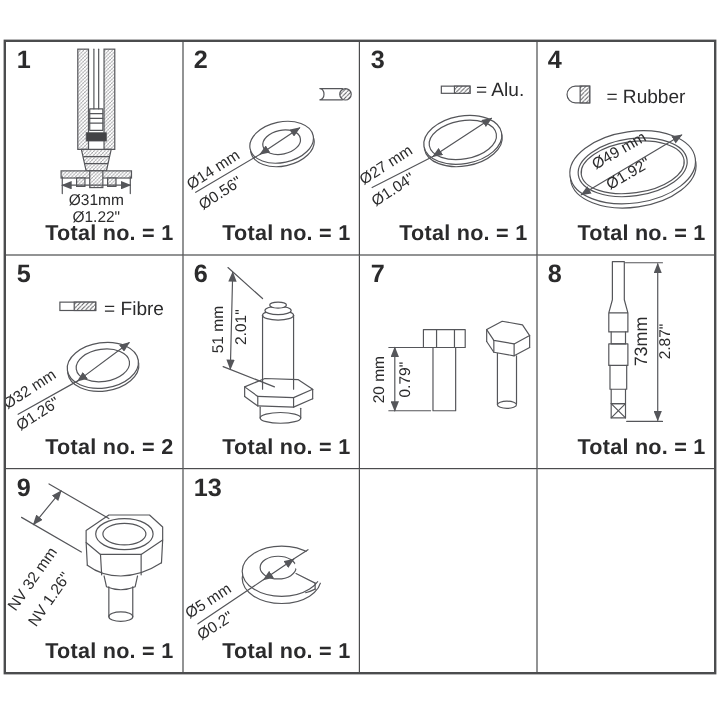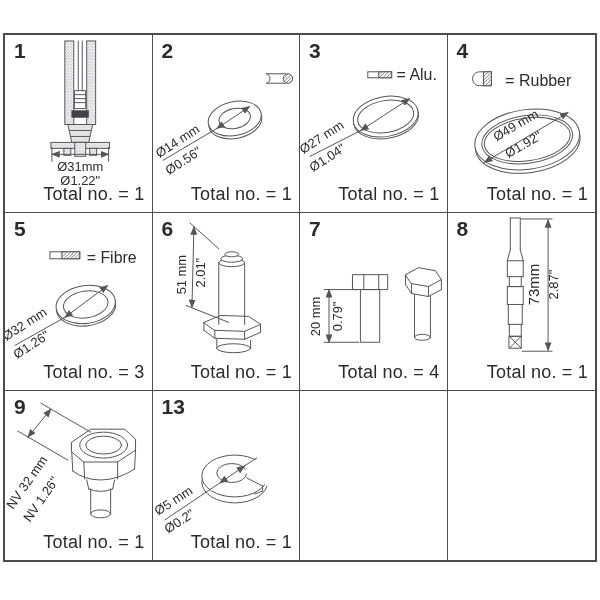--- a/index.html
+++ b/index.html
@@ -12,21 +12,21 @@
   .sheet{
     position:absolute;left:3px;top:33px;width:594px;height:529px;
     border:2px solid var(--bd);box-sizing:border-box;
     display:grid;grid-template-columns:repeat(4,1fr);grid-template-rows:178px 178px 1fr;
     background:#fff;
   }
   .c{position:relative;border-right:1px solid var(--bd);border-bottom:1px solid var(--bd);overflow:hidden;}
   .c.lastcol{border-right:none;}
   .c.row3{border-bottom:none;}
   .num{position:absolute;left:9px;top:5px;font-size:21px;font-weight:700;line-height:1;}
-  .total{position:absolute;right:7px;bottom:7px;font-size:18px;letter-spacing:.2px;white-space:nowrap;}
+  .total{position:absolute;right:7px;bottom:7px;font-size:18px;letter-spacing:.2px;white-space:nowrap;font-weight:bold;}
   svg.art{position:absolute;inset:0;width:100%;height:100%;}
   svg .ln{fill:none;stroke:var(--ln);stroke-width:1;stroke-linecap:round;stroke-linejoin:round;}
   svg .wf{fill:#fff;stroke:var(--ln);stroke-width:1;}
   svg .dk{fill:#434346;stroke:var(--ln);stroke-width:.6;}
   svg text{font-family:"Liberation Sans",sans-serif;fill:var(--tx);}
   svg .dim{font-size:13px;}
   svg .dimL{font-size:15px;}
   svg .leg{font-size:16px;}
 </style>
 </head>
@@ -181,21 +181,21 @@
       <g transform="translate(81,92) rotate(-8)">
         <ellipse class="wf" cx="0" cy="2.5" rx="30" ry="19"></ellipse>
         <ellipse class="wf" cx="0" cy="0" rx="30" ry="19"></ellipse>
         <ellipse class="wf" cx="0" cy="0" rx="22.5" ry="13.5"></ellipse>
       </g>
       <line class="ln" x1="10" y1="133" x2="60" y2="105"></line>
       <line class="ln" x1="60" y1="105" x2="103" y2="73" marker-start="url(#ar5)" marker-end="url(#ar5)"></line>
       <text class="dim" transform="translate(1,129) rotate(-33)">Ø32 mm</text>
       <text class="dim" transform="translate(12,147) rotate(-33)">Ø1.26"</text>
     </svg>
-    <div class="total">Total no. = 3</div>
+    <div class="total">Total no. = 2</div>
   </div>
 
   <div class="c">
     <div class="num">6</div>
     <svg class="art" viewBox="0 0 147 178">
       <defs>
         <marker id="ar6" viewBox="0 0 10 8" refX="9" refY="4" markerWidth="9" markerHeight="7" orient="auto-start-reverse">
           <path d="M0,0 L10,4 L0,8 z" fill="#55565a"></path>
         </marker>
       </defs>
@@ -242,21 +242,20 @@
       <path class="ln" d="M106,62 L119,55 L136,58 L142,67 L129,74 L112,71 Z"></path>
       <line class="ln" x1="106" y1="62" x2="106" y2="72"></line>
       <line class="ln" x1="142" y1="67" x2="142" y2="77"></line>
       <line class="ln" x1="112" y1="71" x2="112" y2="81"></line>
       <line class="ln" x1="129" y1="74" x2="129" y2="84"></line>
       <path class="ln" d="M106,72 L112,81 L129,84 L142,77"></path>
       <line class="ln" x1="115" y1="82" x2="115" y2="125"></line>
       <line class="ln" x1="131" y1="84" x2="131" y2="124"></line>
       <ellipse class="ln" cx="123" cy="125" rx="8" ry="3"></ellipse>
     </svg>
-    <div class="total">Total no. = 4</div>
   </div>
 
   <div class="c lastcol">
     <div class="num">8</div>
     <svg class="art" viewBox="0 0 147 178">
       <defs>
         <marker id="ar8" viewBox="0 0 10 8" refX="9" refY="4" markerWidth="9" markerHeight="7" orient="auto-start-reverse">
           <path d="M0,0 L10,4 L0,8 z" fill="#55565a"></path>
         </marker>
       </defs>

